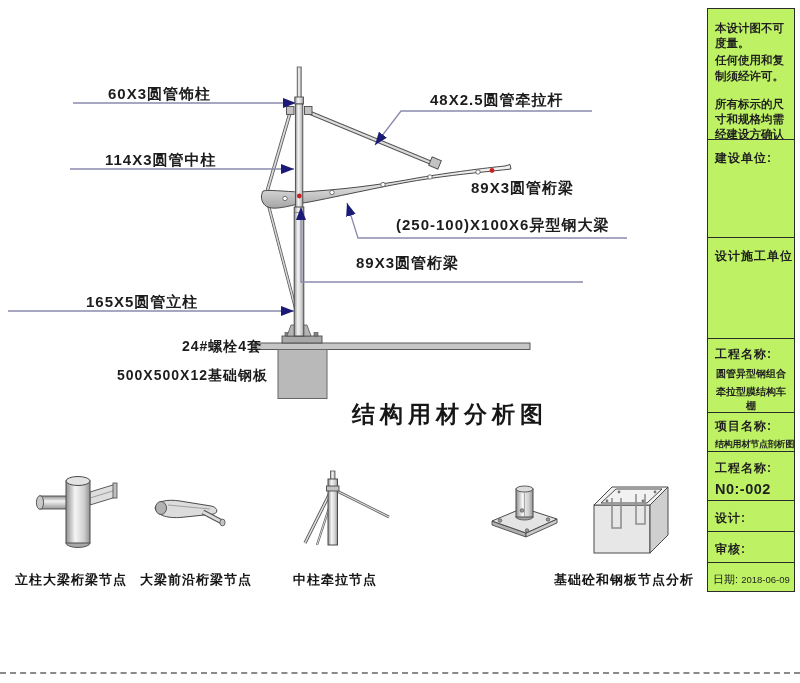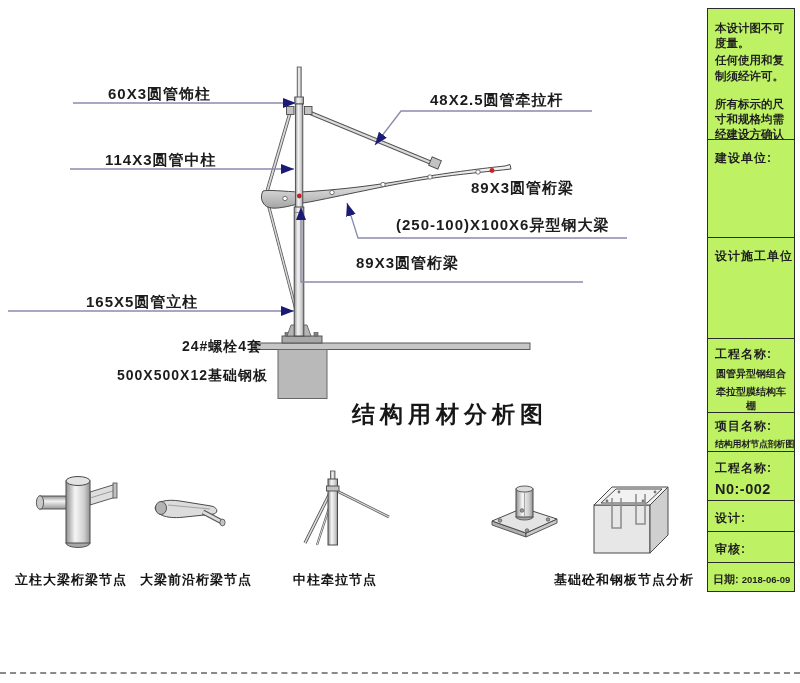--- a/index.html
+++ b/index.html
@@ -37,21 +37,21 @@
   .tb-project{height:84px;padding-top:7px;}
   .tb-item{height:43px;padding-top:5px;}
   .tb-sheet{height:55px;padding-top:8px;}
   .tb-design{height:33px;padding-top:9px;}
   .tb-review{height:34px;padding-top:9px;}
   .tb-date{height:31px;padding:9px 4px 0 5px;}
   .tb-label{font-size:12px;font-weight:bold;letter-spacing:1px;white-space:nowrap;}
   .tb-center{font-size:10px;font-weight:bold;text-align:center;margin-top:4px;letter-spacing:0;}
   .tb-item-value{font-size:9px;font-weight:bold;letter-spacing:-0.2px;margin-top:3px;white-space:nowrap;}
   .tb-sheet-value{font-size:14.5px;font-weight:bold;margin-top:4px;letter-spacing:0.5px;}
-  .tb-date-row{font-size:11px;font-weight:bold;white-space:nowrap;}
+  .tb-date-row{font-size:11px;font-weight:normal;white-space:nowrap;}
   .tb-date-row .dv{font-size:9.5px;}
   .dashed{
     position:absolute;left:0;top:672px;width:800px;height:0;
     border-top:2px dashed #8a8a8a;
   }
 </style>
 </head>
 <body>
 
 <div id="stage">

